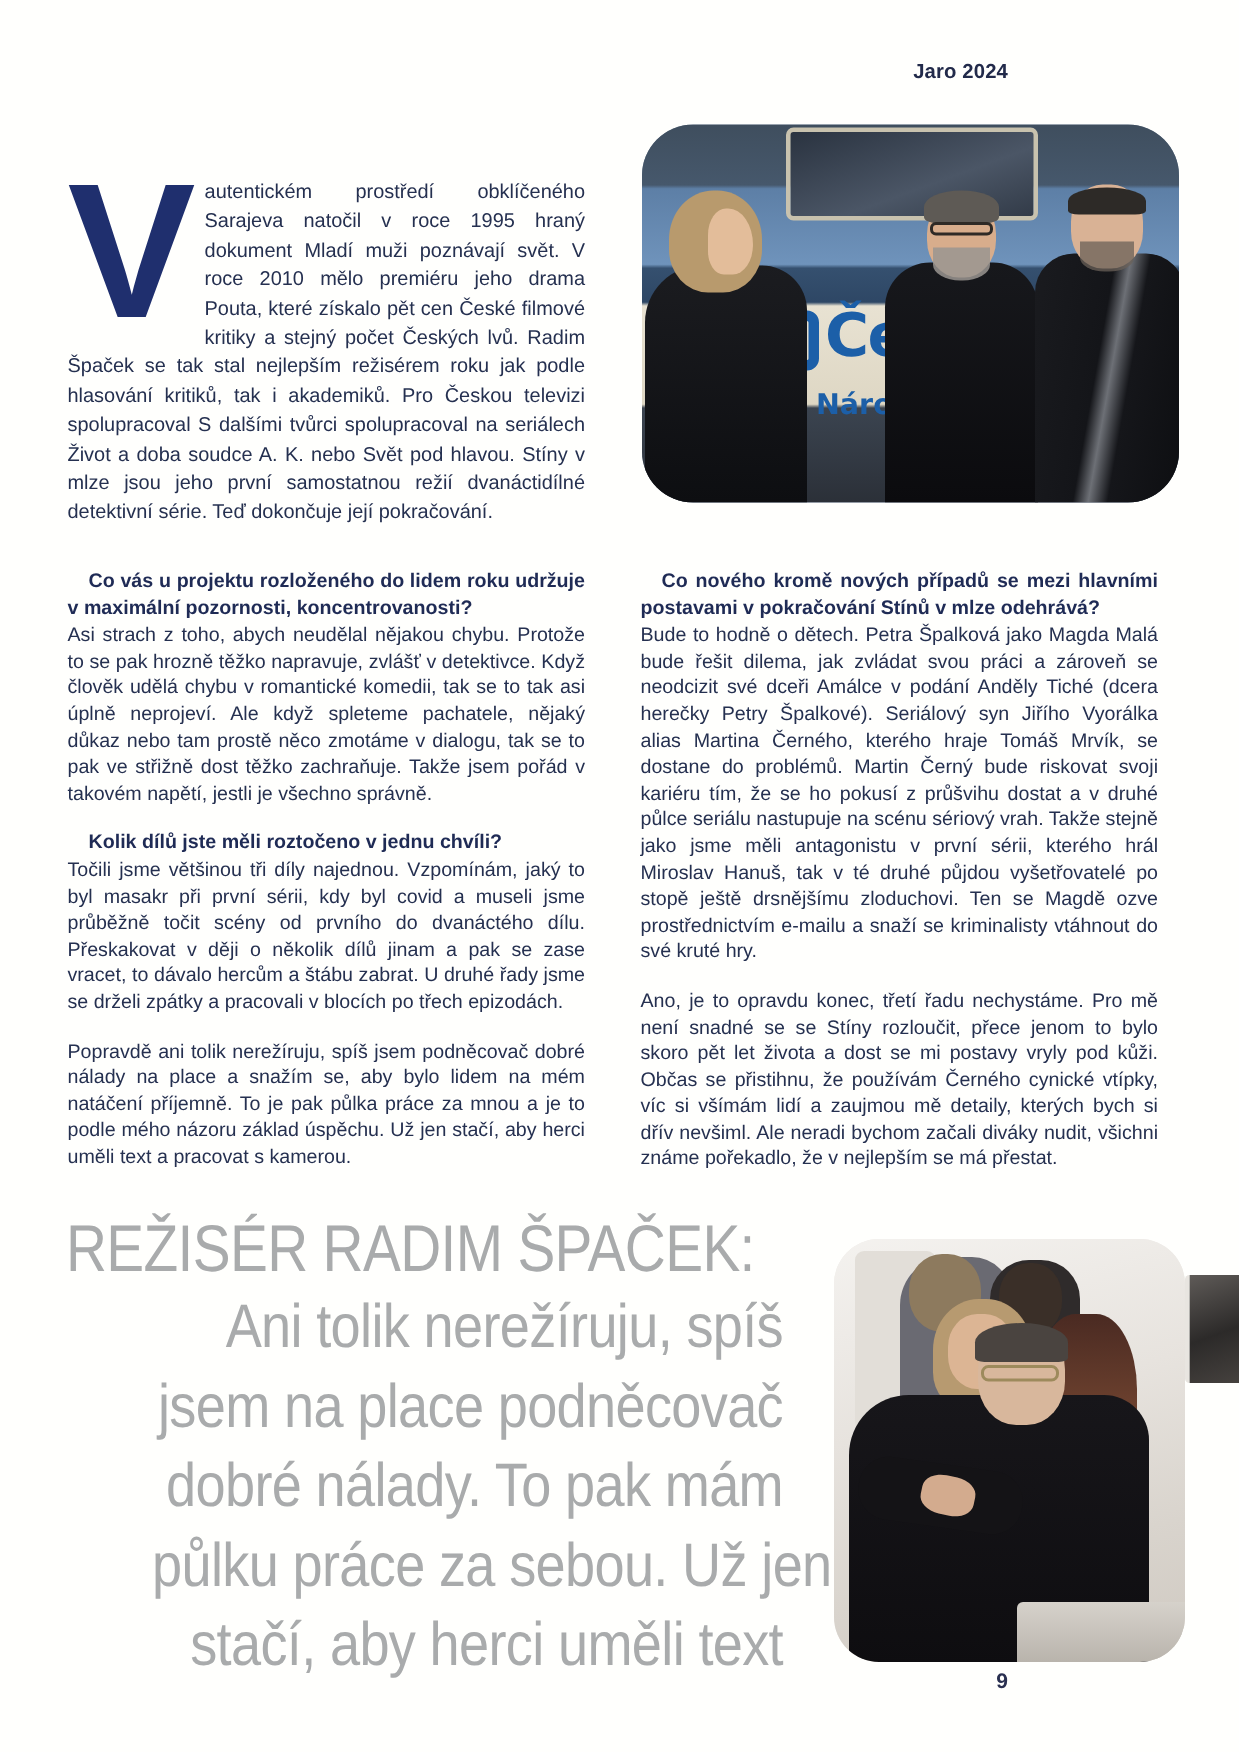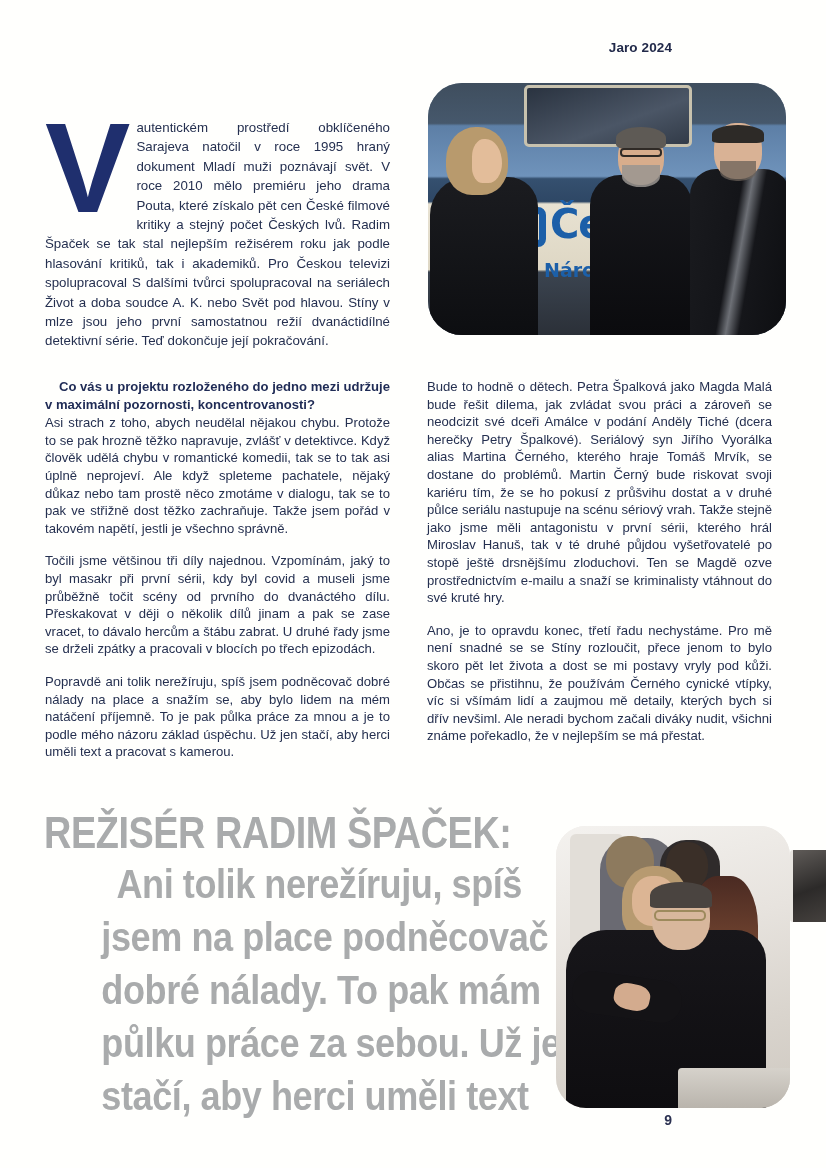--- a/index.html
+++ b/index.html
@@ -168,21 +168,21 @@
     text-align: justify;
   }
   .qa-block:last-child .a { margin-bottom: 0; }
 
   
   .pullquote {
     position: absolute;
     left: 44px; top: 808px;
     width: 478px;
     color: #a9abac;
-    font-weight: bold;
+    font-weight: normal;
     font-family: "Liberation Sans Narrow", "Liberation Sans", sans-serif;
     line-height: 53px;
     letter-spacing: -0.5px;
   }
   .pq-line { display: block; white-space: nowrap; }
   .pq-line.l0 {
     font-size: 44px;
     text-align: left;
     transform: scaleX(0.86);
     transform-origin: left center;
@@ -325,33 +325,35 @@
     <div class="figure-person p3-beard"></div>
     <div class="figure-person p3-hair"></div>
   </div>
 
   <div class="intro">
     <span class="dropcap">V</span><span>autentickém prostředí obklíčeného Sarajeva natočil v roce 1995 hraný dokument Mladí muži poznávají svět. V roce 2010 mělo premiéru jeho drama Pouta, které získalo pět cen České filmové kritiky a stejný počet Českých lvů. Radim Špaček se tak stal nejlepším režisérem roku jak podle hlasování kritiků, tak i akademiků. Pro Českou televizi spolupracoval S dalšími tvůrci spolupracoval na seriálech Život a doba soudce A. K. nebo Svět pod hlavou. Stíny v mlze jsou jeho první samostatnou režií dvanáctidílné detektivní série. Teď dokončuje její pokračování.</span>
   </div>
 
   <div class="qa-col left">
     <div class="qa-block">
-      <p class="q">Co vás u projektu rozloženého do jedno mezi udržuje v maximální pozornosti, koncentrovanosti?</p>
+      <p class="q">Co vás u projektu rozloženého do lidem roku udržuje v maximální pozornosti, koncentrovanosti?</p>
       <p class="a">Asi strach z toho, abych neudělal nějakou chybu. Protože to se pak hrozně těžko napravuje, zvlášť v detektivce. Když člověk udělá chybu v romantické komedii, tak se to tak asi úplně neprojeví. Ale když spleteme pachatele, nějaký důkaz nebo tam prostě něco zmotáme v dialogu, tak se to pak ve střižně dost těžko zachraňuje. Takže jsem pořád v takovém napětí, jestli je všechno správně.</p>
     </div>
     <div class="qa-block">
+      <p class="q">Kolik dílů jste měli roztočeno v jednu chvíli?</p>
       <p class="a">Točili jsme většinou tři díly najednou. Vzpomínám, jaký to byl masakr při první sérii, kdy byl covid a museli jsme průběžně točit scény od prvního do dvanáctého dílu. Přeskakovat v ději o několik dílů jinam a pak se zase vracet, to dávalo hercům a štábu zabrat. U druhé řady jsme se drželi zpátky a pracovali v blocích po třech epizodách.</p>
     </div>
     <div class="qa-block">
       <p class="a">Popravdě ani tolik nerežíruju, spíš jsem podněcovač dobré nálady na place a snažím se, aby bylo lidem na mém natáčení příjemně. To je pak půlka práce za mnou a je to podle mého názoru základ úspěchu. Už jen stačí, aby herci uměli text a pracovat s kamerou.</p>
     </div>
   </div>
 
   <div class="qa-col right">
     <div class="qa-block">
+      <p class="q">Co nového kromě nových případů se mezi hlavními postavami v pokračování Stínů v mlze odehrává?</p>
       <p class="a">Bude to hodně o dětech. Petra Špalková jako Magda Malá bude řešit dilema, jak zvládat svou práci a zároveň se neodcizit své dceři Amálce v podání Anděly Tiché (dcera herečky Petry Špalkové). Seriálový syn Jiřího Vyorálka alias Martina Černého, kterého hraje Tomáš Mrvík, se dostane do problémů. Martin Černý bude riskovat svoji kariéru tím, že se ho pokusí z průšvihu dostat a v druhé půlce seriálu nastupuje na scénu sériový vrah. Takže stejně jako jsme měli antagonistu v první sérii, kterého hrál Miroslav Hanuš, tak v té druhé půjdou vyšetřovatelé po stopě ještě drsnějšímu zloduchovi. Ten se Magdě ozve prostřednictvím e-mailu a snaží se kriminalisty vtáhnout do své kruté hry.</p>
     </div>
     <div class="qa-block">
       <p class="a">Ano, je to opravdu konec, třetí řadu nechystáme. Pro mě není snadné se se Stíny rozloučit, přece jenom to bylo skoro pět let života a dost se mi postavy vryly pod kůži. Občas se přistihnu, že používám Černého cynické vtípky, víc si všímám lidí a zaujmou mě detaily, kterých bych si dřív nevšiml. Ale neradi bychom začali diváky nudit, všichni známe pořekadlo, že v nejlepším se má přestat.</p>
     </div>
   </div>
 
   <div class="pullquote">
     <span class="pq-line l0">REŽISÉR RADIM ŠPAČEK:</span>
     <span class="pq-line body">Ani tolik nerežíruju, spíš</span>

